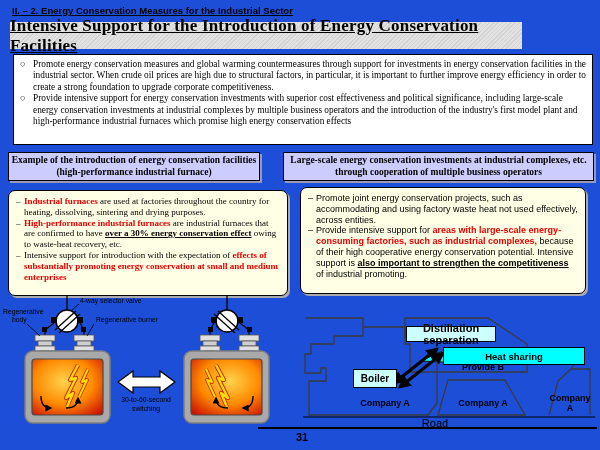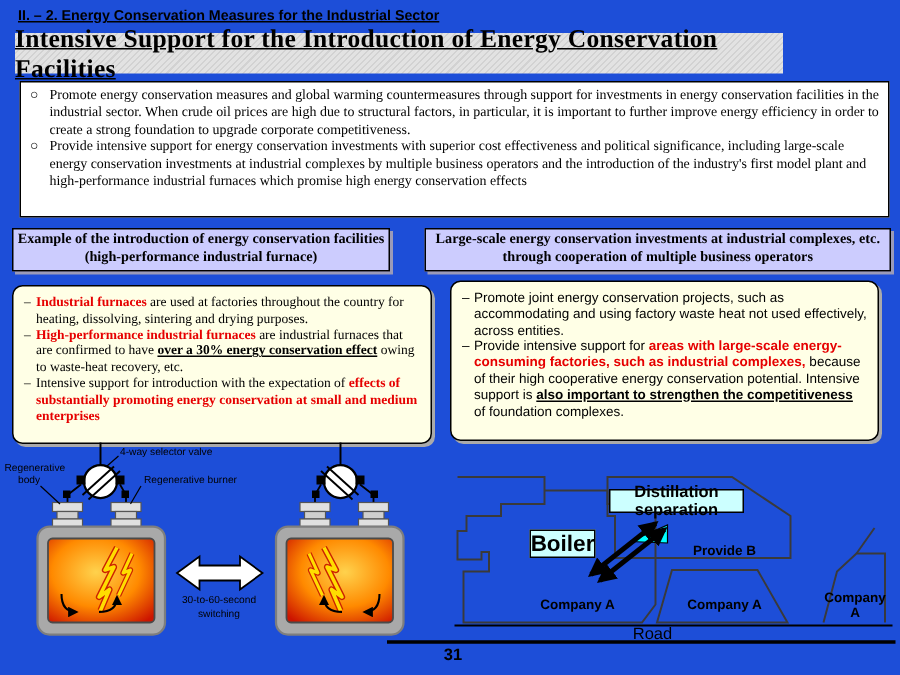--- a/index.html
+++ b/index.html
@@ -45,21 +45,21 @@
   svg{position:absolute;}
   #furnace-svg{left:0;top:293px;}
   #complex-svg{left:255px;top:296px;}
   .svgtxt{font-family:"Liberation Sans",sans-serif;font-size:6.8px;fill:#000;}
 
   .tagbox{position:absolute;display:flex;align-items:center;justify-content:center;
           text-align:center;font-family:"Liberation Sans",sans-serif;font-weight:bold;
           background:#ccffff;border:1px solid #000;z-index:5;}
   #box-distillation{left:406px;top:326px;width:88px;height:14px;font-size:11px;}
   #box-heatsharing{left:443px;top:347px;width:140px;height:16px;font-size:9.5px;background:#00ffff;}
-  #box-boiler{left:353px;top:353px;width:42px;height:17px;font-size:15px;border-width:1.5px;}
+  #box-boiler{left:353px;top:369px;width:42px;height:17px;font-size:10px;border-width:1.5px;}
 
   .maplabel{position:absolute;font-family:"Liberation Sans",sans-serif;font-weight:bold;
             font-size:9px;text-align:center;line-height:10px;z-index:4;}
   #lbl-company-b{left:452px;top:362px;width:62px;}
   #lbl-company-a1{left:356px;top:398px;width:58px;}
   #lbl-company-a2{left:454px;top:398px;width:58px;}
   #lbl-company-a3{left:547px;top:393px;width:46px;}
   #lbl-road{left:413px;top:418px;width:44px;font-weight:normal;font-size:11px;}
 
   .pagenum{position:absolute;left:288px;top:431px;width:28px;text-align:center;
@@ -112,21 +112,21 @@
       </div>
     </div>
 
   <div class="panel" id="panel-right">
       <div class="bullet-row">
         <span class="marker">–</span>
         <span class="bullet-body"><span>Promote joint energy conservation projects, such as accommodating and using factory waste heat not used effectively, across entities.</span></span>
       </div>
       <div class="bullet-row">
         <span class="marker">–</span>
-        <span class="bullet-body"><span>Provide intensive support for </span><span class="rb">areas with large-scale energy-consuming factories, such as industrial complexes,</span><span> because of their high cooperative energy conservation potential. Intensive support is </span><span class="bu">also important to strengthen the competitiveness</span><span> of foundation complexes.</span></span>
+        <span class="bullet-body"><span>Provide intensive support for </span><span class="rb">areas with large-scale energy-consuming factories, such as industrial complexes,</span><span> because of their high cooperative energy conservation potential. Intensive support is </span><span class="bu">also important to strengthen the competitiveness</span><span> of industrial promoting.</span></span>
       </div>
     </div>
 
   <svg id="furnace-svg" width="300" height="152" viewBox="0 0 300 152">
     <defs>
       <radialGradient id="furnGrad" cx="45%" cy="40%" r="75%">
         <stop offset="0%" stop-color="#ffd24d"></stop>
         <stop offset="55%" stop-color="#ff8a00"></stop>
         <stop offset="100%" stop-color="#cc1400"></stop>
       </radialGradient>
@@ -205,20 +205,23 @@
 
     <polygon points="190,54 190,66 165,65" fill="#00ffff" stroke="#000" stroke-width="0.8"></polygon>
 
     <line x1="182" y1="53" x2="139" y2="87" stroke="#000" stroke-width="3.2" marker-start="url(#ahb)" marker-end="url(#ahb)"></line>
     <line x1="188" y1="57" x2="145" y2="91" stroke="#000" stroke-width="3.2" marker-start="url(#ahb)" marker-end="url(#ahb)"></line>
   </svg>
 
   <div class="tagbox" id="box-distillation">
     <span>Distillation separation</span>
   </div>
+  <div class="tagbox" id="box-heatsharing">
+    <span>Heat sharing</span>
+  </div>
   <div class="tagbox" id="box-boiler">
     <span>Boiler</span>
   </div>
 
   <div class="maplabel" id="lbl-company-b">Provide B</div>
   <div class="maplabel" id="lbl-company-a1">Company A</div>
   <div class="maplabel" id="lbl-company-a2">Company A</div>
   <div class="maplabel" id="lbl-company-a3">Company A</div>
   <div class="maplabel" id="lbl-road">Road</div>
 

